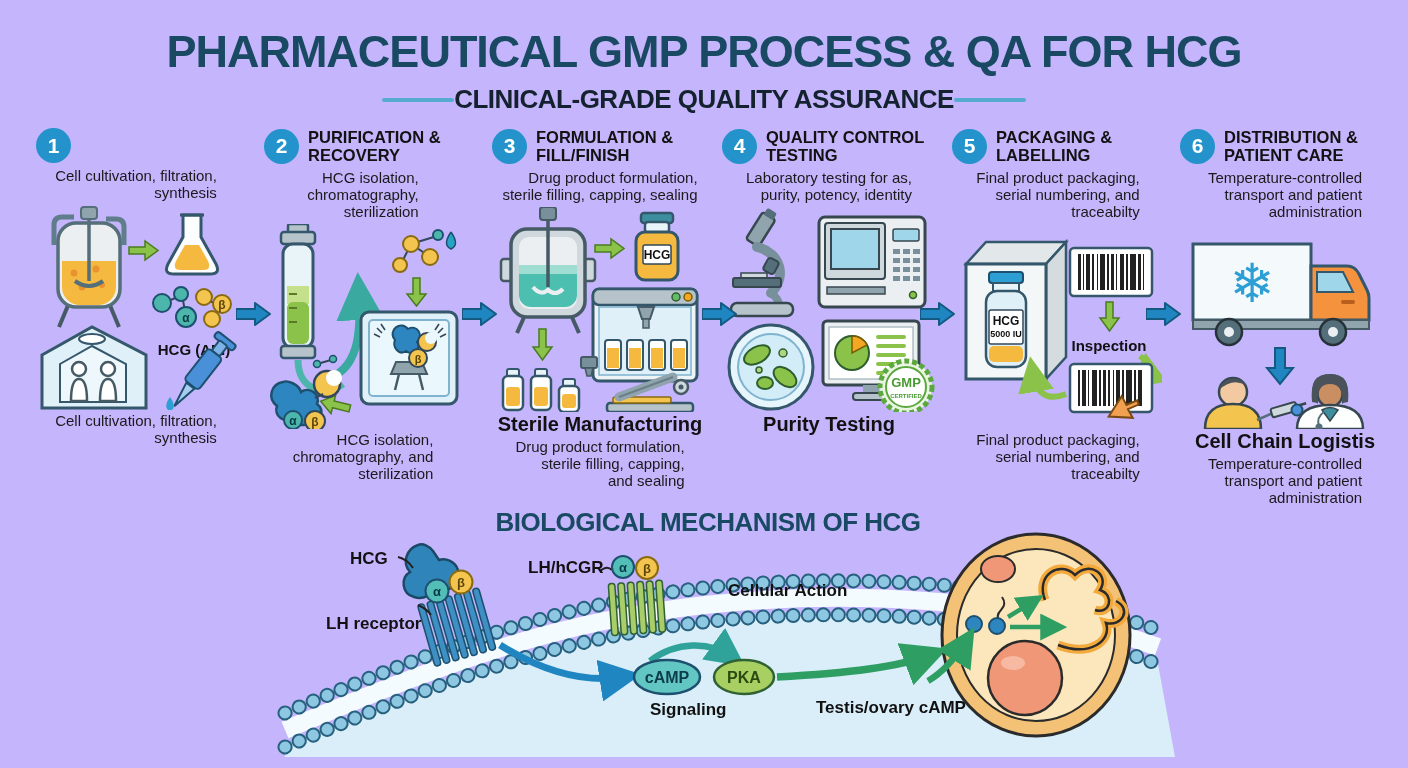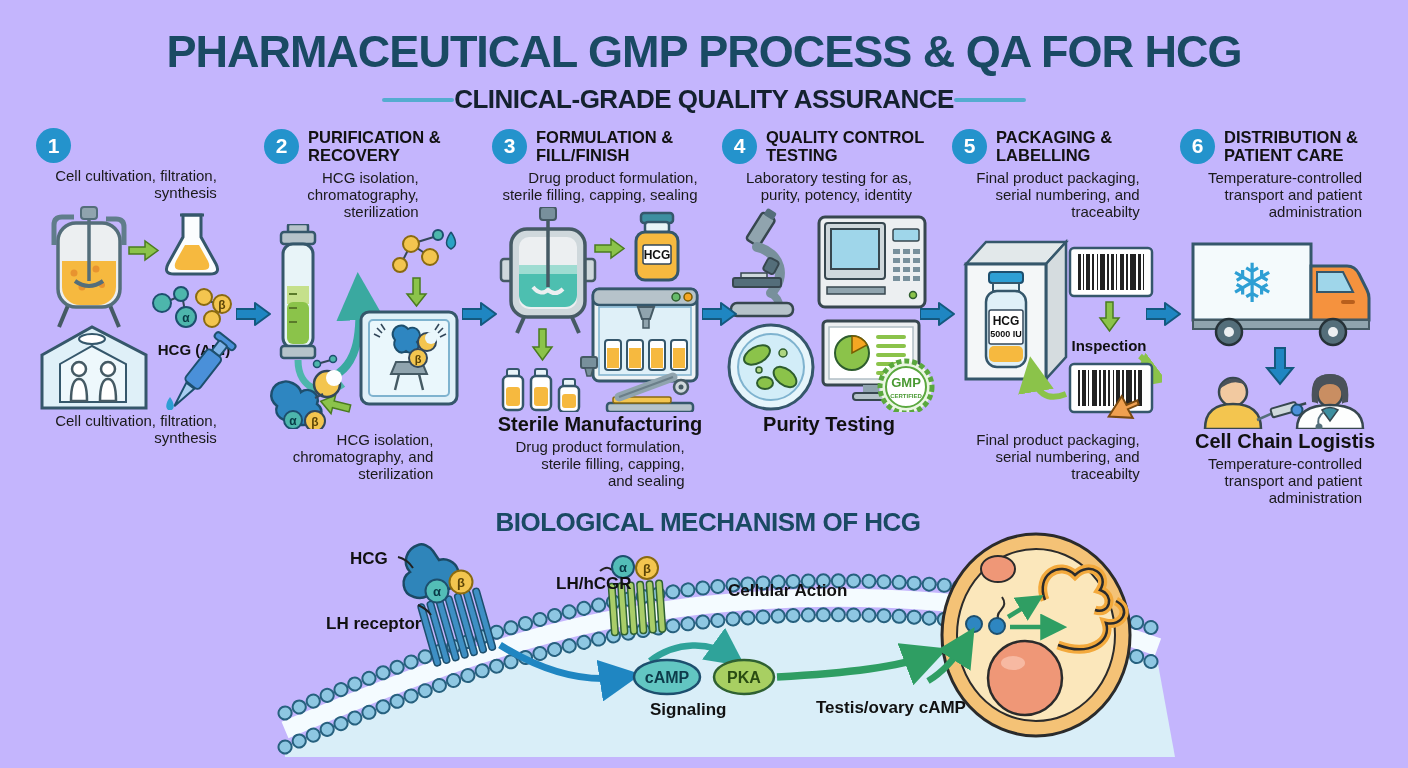--- a/index.html
+++ b/index.html
@@ -541,18 +541,18 @@
       <circle cx="974" cy="119" r="8" fill="#2e86c1" stroke="#1d4f6e" stroke-width="2"></circle>
       <circle cx="997" cy="121" r="8" fill="#2e86c1" stroke="#1d4f6e" stroke-width="2"></circle>
       <path d="M928 176 C945 166 956 152 966 136" fill="none" stroke="#2f9e63" stroke-width="6.5" marker-end="url(#mgreen)"></path>
       <path d="M1008 112 L1034 96" fill="none" stroke="#2f9e63" stroke-width="4.5" marker-end="url(#mgreen)"></path>
       <path d="M1010 122 L1056 122" fill="none" stroke="#2f9e63" stroke-width="4.5" marker-end="url(#mgreen)"></path>
     </g>
   </svg>
 
   <div class="mech-label" style="left:350px; top:549px;">HCG</div>
   <div class="mech-label" style="left:326px; top:614px;">LH receptor</div>
-  <div class="mech-label" style="left:556px; top:558px;margin-top:16px;">LH/hCGR</div>
+  <div class="mech-label" style="left:528px; top:558px;">LH/hCGR</div>
   <div class="mech-label" style="left:728px; top:581px;">Cellular Action</div>
   <div class="mech-label" style="left:650px; top:700px;">Signaling</div>
   <div class="mech-label" style="left:816px; top:698px;">Testis/ovary cAMP</div>
 
 </div>
 
 </body></html>

